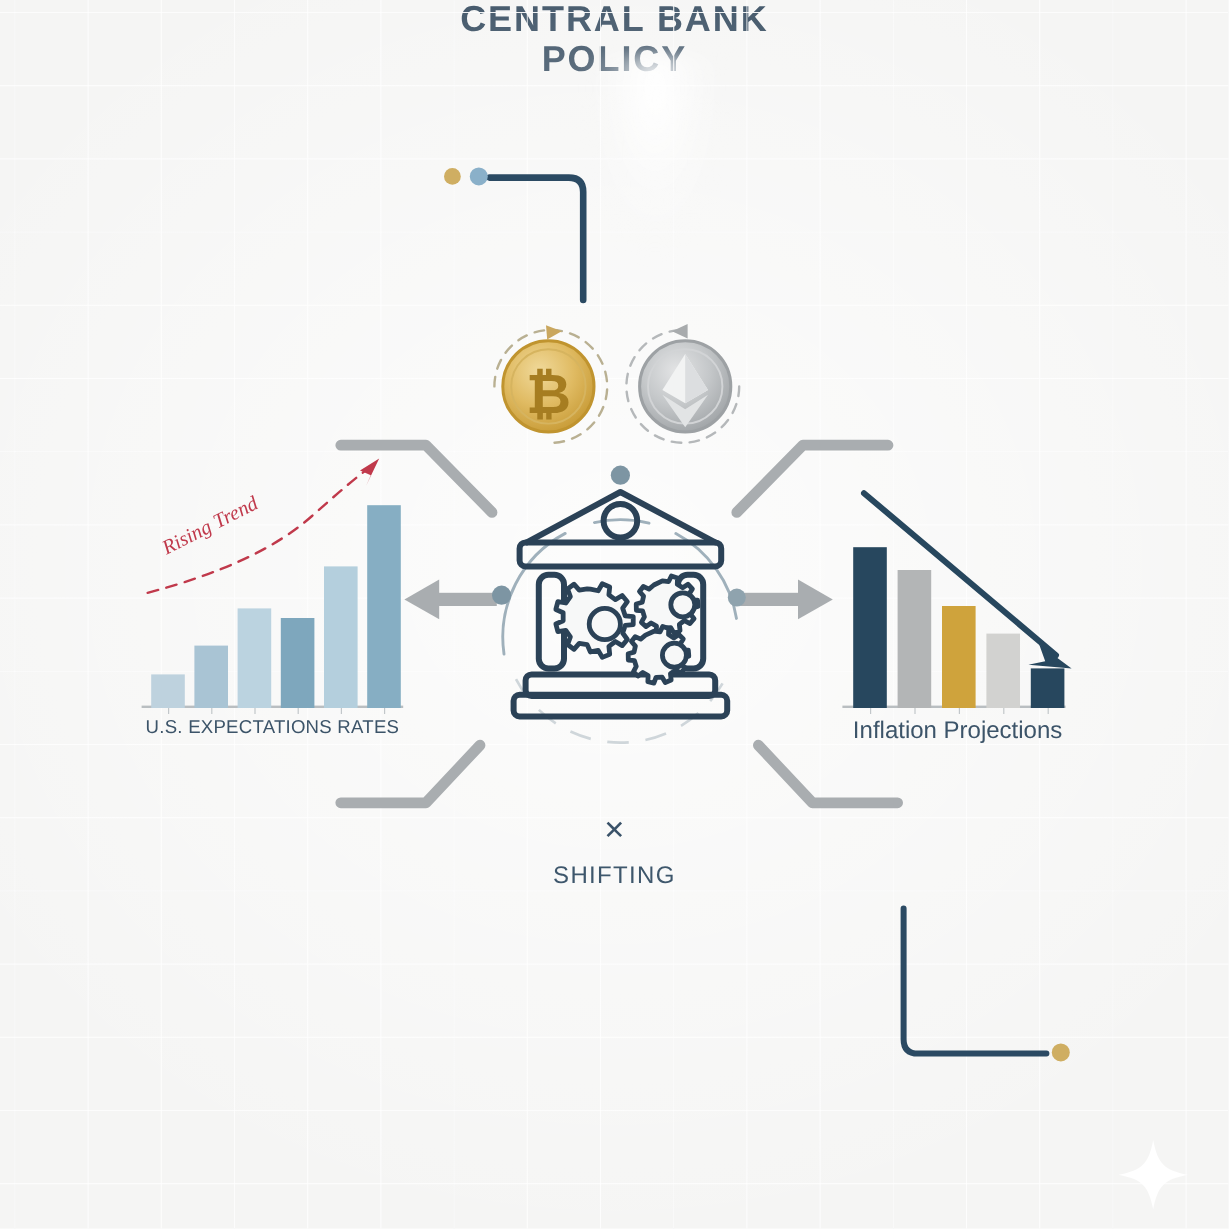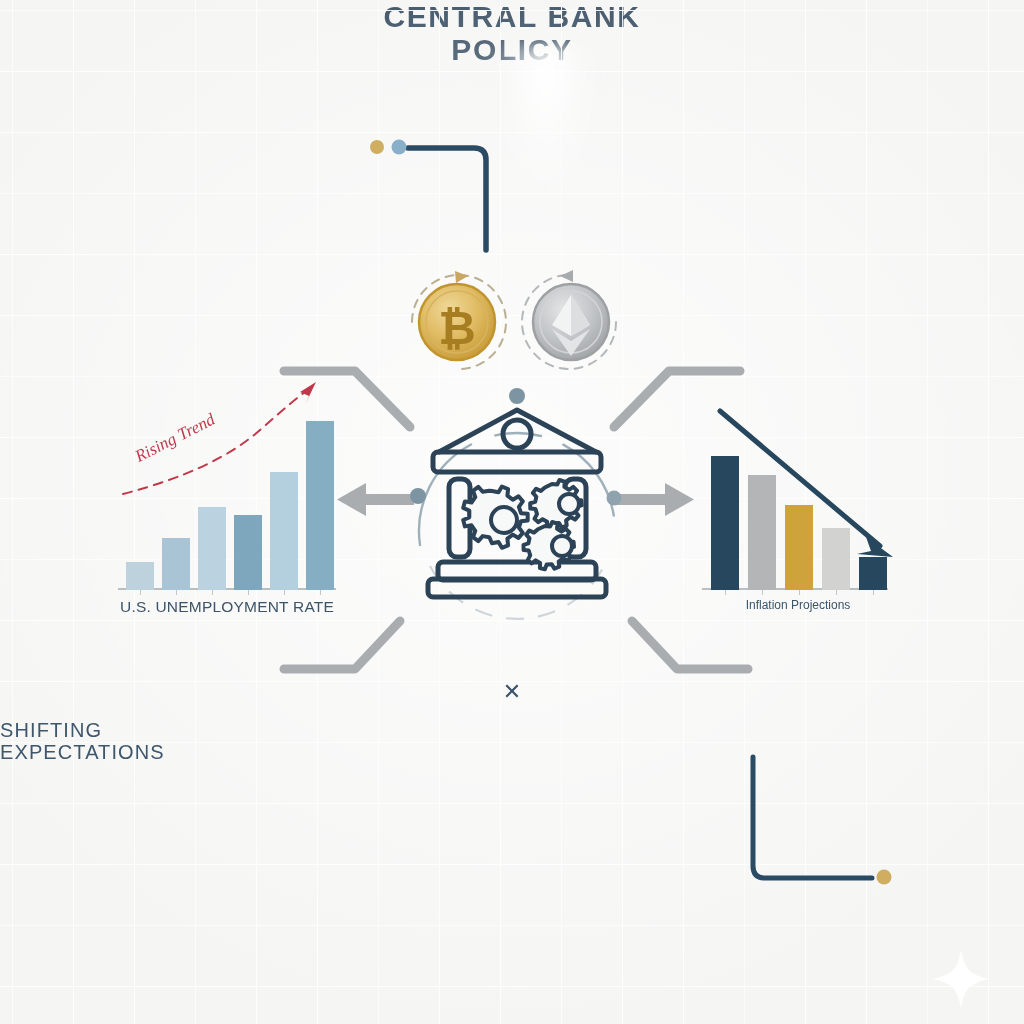--- a/index.html
+++ b/index.html
@@ -69,21 +69,21 @@
     top: 679px;
     text-align: center;
     color: #3a5269;
     font-size: 22px;
     font-weight: 400;
   }
   .subtitle {
     position: absolute;
     left: 0; right: 0;
     top: 719px;
-    text-align: left;
+    text-align: center;
     color: #3e576c;
     font-size: 20px;
     font-weight: 500;
     letter-spacing: 1.1px;
     line-height: 22px;
   }
   .chart-label {
     position: absolute;
     text-align: center;
     color: #3c5469;
@@ -91,21 +91,21 @@
   }
   #label-left {
     left: 104px; top: 598px;
     width: 246px;
     font-size: 15.5px;
     letter-spacing: 0.2px;
   }
   #label-right {
     left: 698px; top: 598px;
     width: 200px;
-    font-size: 12px;
+    font-size: 20px;
   }
   .rising-trend {
     position: absolute;
     left: 132px; top: 449px;
     color: #c0394b;
     font-size: 17px;
     font-style: italic;
     font-family: "Liberation Serif", serif;
     transform: rotate(-27deg);
     transform-origin: left top;
@@ -254,21 +254,21 @@
     </div>
 
   <svg class="layer" width="1024" height="1024">
 
     <path d="M 123 494 Q 215 470 260 430 T 310 389" stroke="#c0394b" stroke-width="2" fill="none" stroke-dasharray="9 7" stroke-linecap="round"></path>
     <path d="M 316 382 L 300 392 L 309 396 L 305 405 Z" fill="#c0394b"></path>
   </svg>
 
   <div class="rising-trend">Rising Trend</div>
 
-  <div class="chart-label" id="label-left">U.S. UNEMPLOYMENT RATE</div>
+  <div class="chart-label" id="label-left">U.S. EXPECTATIONS RATES</div>
 
   <div class="chart-box" id="chart-right" style="left:702px; top:440px; width:186px; height:150px;">
     <div style="position:absolute; left:0; bottom:0; width:186px; height:2px; background:#b9bec1;"></div>
   <div class="bar" style="left: 9px; width: 28px; height: 134px; background: rgb(39, 71, 94);"></div>
       <div class="tick" style="left: 23px; bottom: -5px;"></div>
       <div class="bar" style="left: 46px; width: 28px; height: 115px; background: rgb(179, 181, 182);"></div>
       <div class="tick" style="left: 60px; bottom: -5px;"></div>
       <div class="bar" style="left: 83px; width: 28px; height: 85px; background: rgb(207, 163, 60);"></div>
       <div class="tick" style="left: 97px; bottom: -5px;"></div>
       <div class="bar" style="left: 120px; width: 28px; height: 62px; background: rgb(210, 210, 208);"></div>
@@ -286,20 +286,19 @@
 
   <div id="title-block">
     <div class="title-main" style="position:static;">CENTRAL BANK</div>
     <div class="title-main" style="position:static;">POLICY</div>
   </div>
 
   <div class="cross-mark">✕</div>
 
   <div class="subtitle">
     <div>SHIFTING</div>
-    <div>EXPECTATIONS</div>
   </div>
 
   <svg class="sparkle" viewBox="0 0 62 62">
     <path d="M31 2 C35 22 40 27 60 31 C40 35 35 40 31 60 C27 40 22 35 2 31 C22 27 27 22 31 2 Z" fill="#ffffff" opacity="0.92"></path>
   </svg>
 
 </div>
 
 </body></html>

